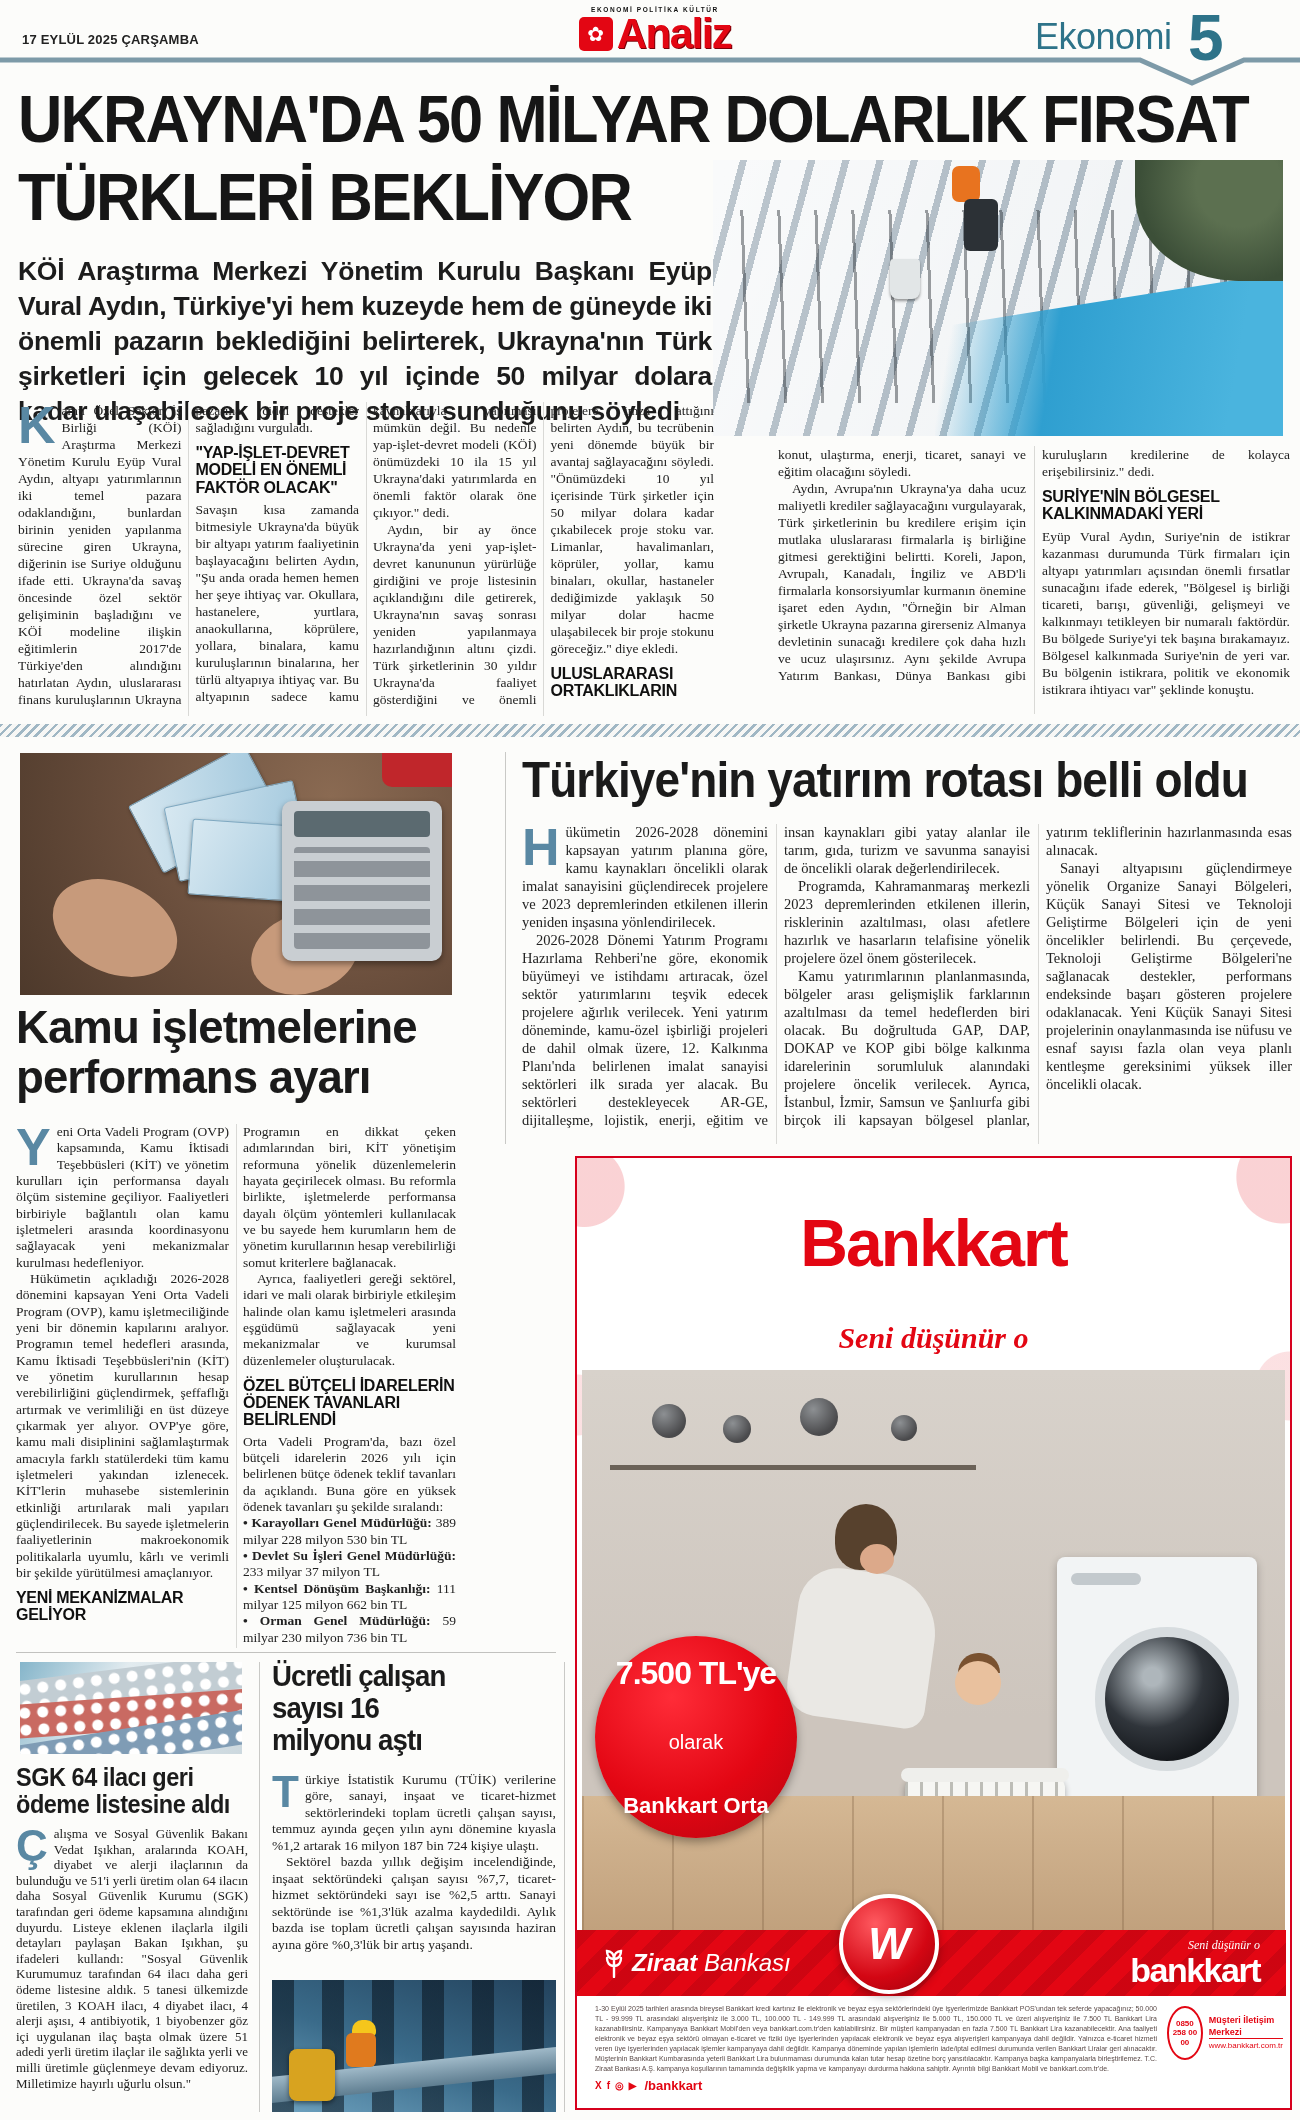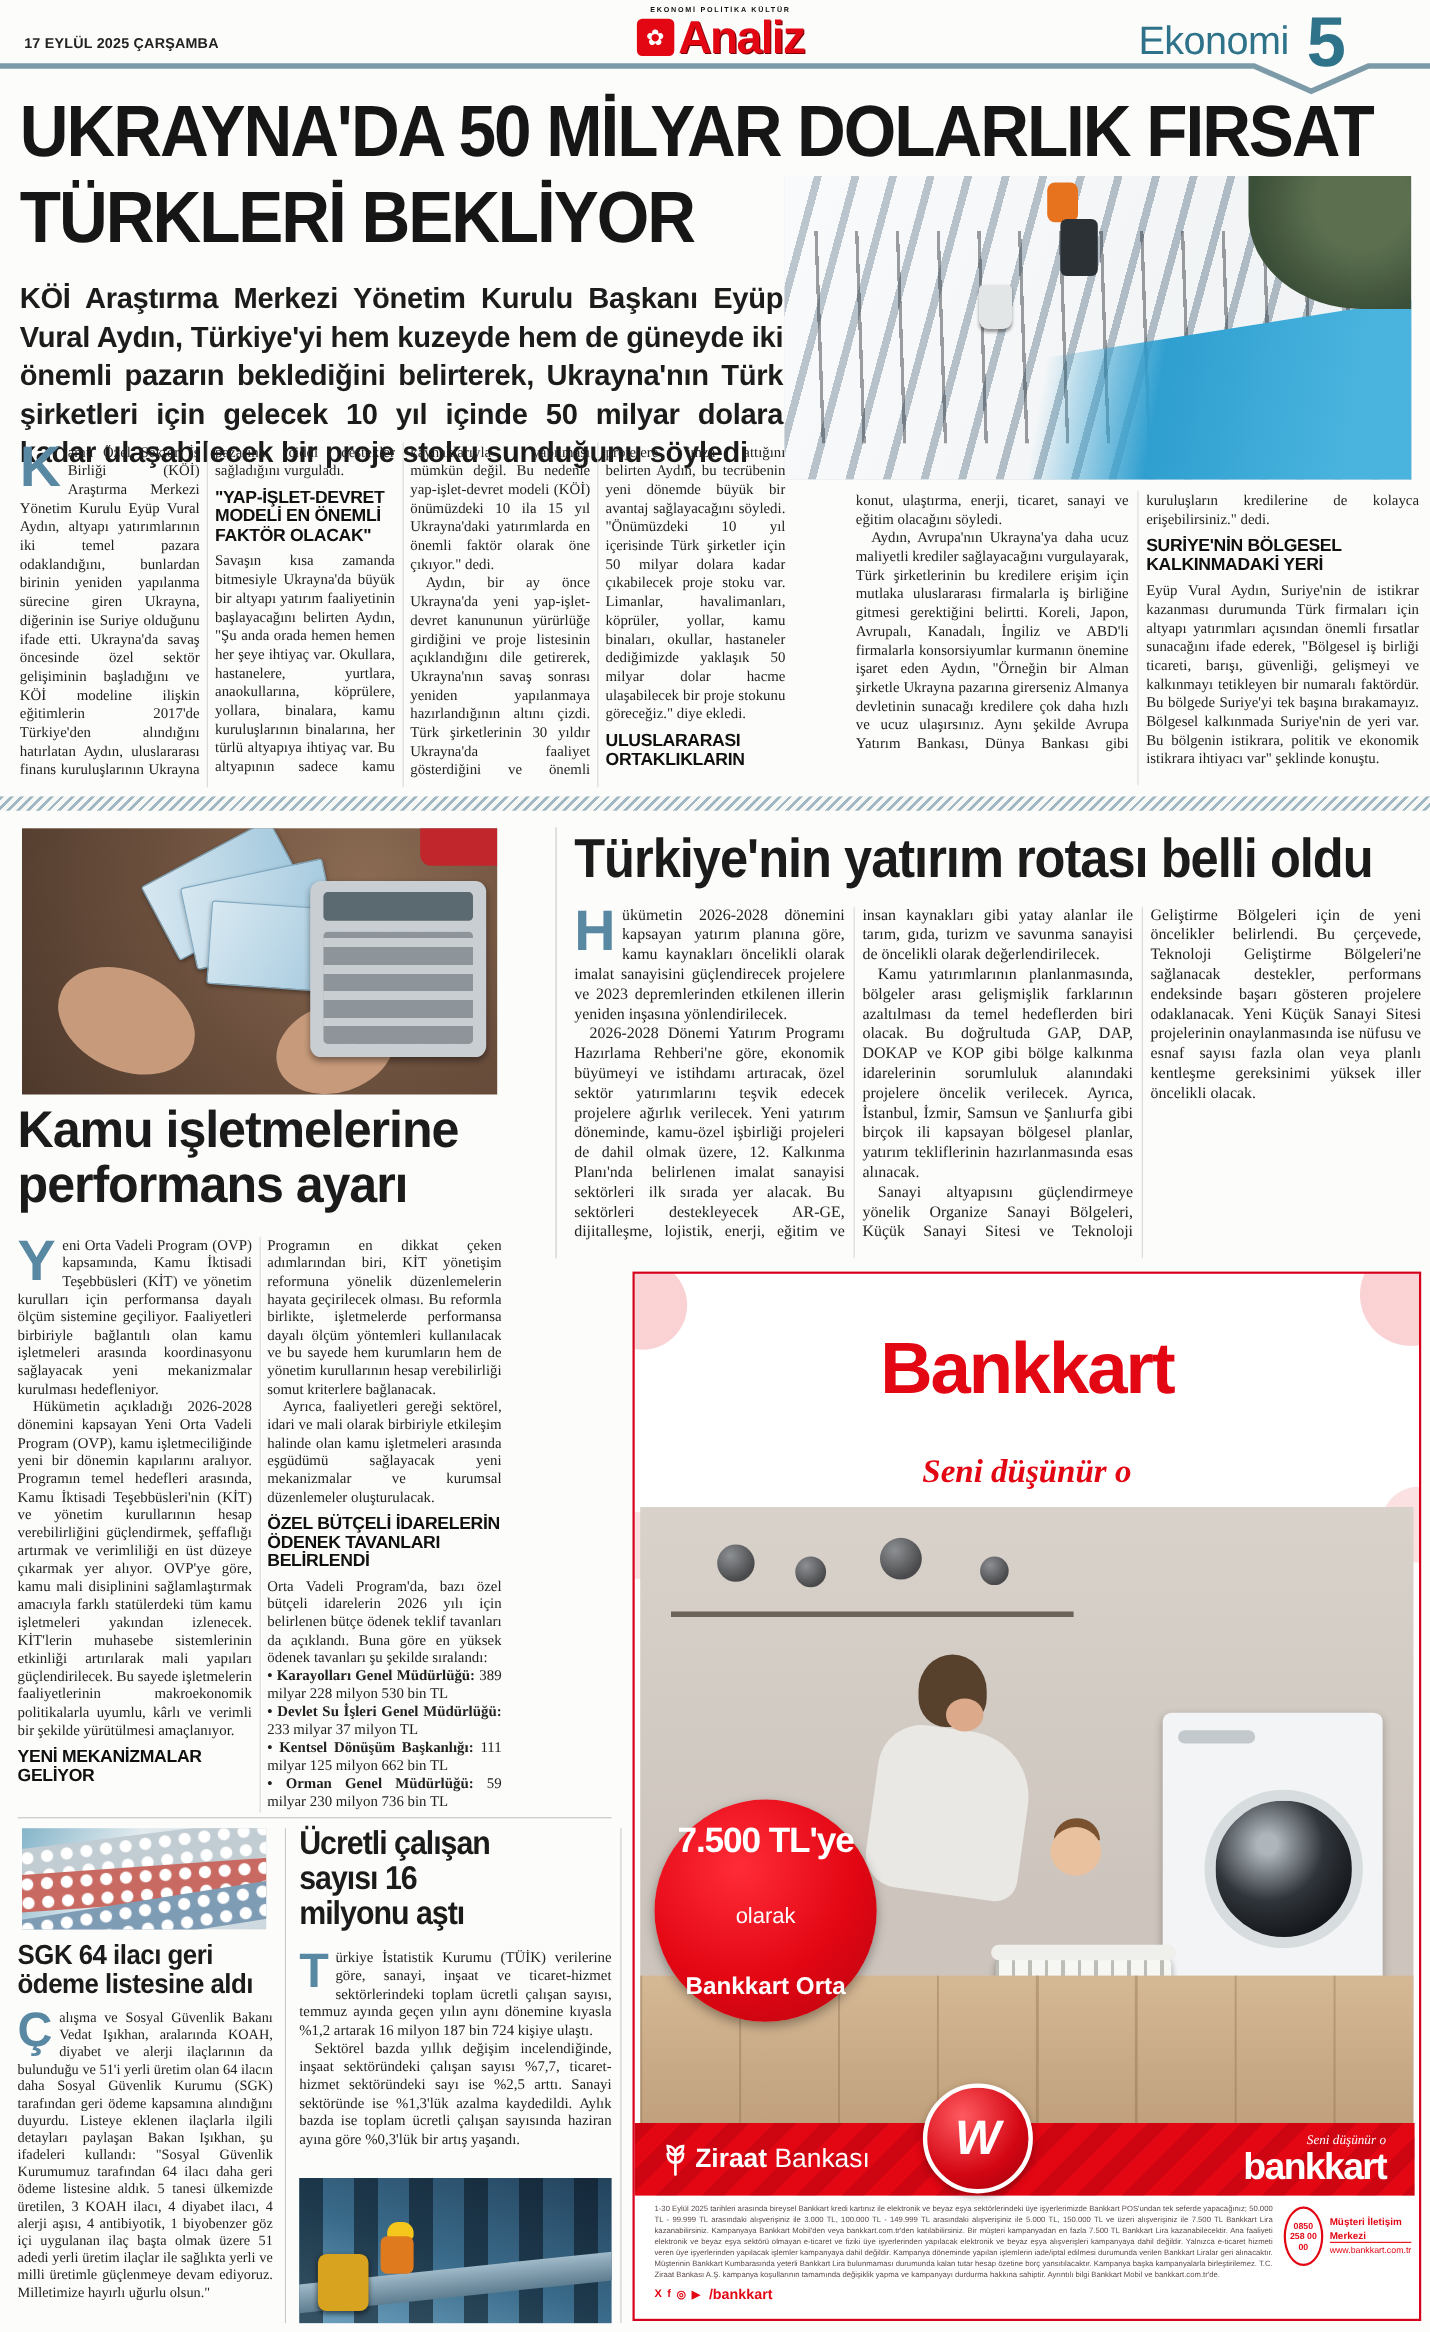--- a/index.html
+++ b/index.html
@@ -97,21 +97,21 @@
         background:repeating-linear-gradient(90deg,rgba(175,175,168,.8) 0 3px,rgba(0,0,0,0) 3px 15px),#f6f6f3;box-shadow:0 3px 6px rgba(0,0,0,.3);}
   .ph5 .basket:before{content:"";position:absolute;left:-4px;top:-8px;right:-4px;height:14px;background:#efefec;border-radius:8px;}
   .badge{border-radius:50%;background:radial-gradient(circle at 38% 30%,#ff2c38,#e30613 55%,#b70410);
          color:#fff;display:flex;flex-direction:column;align-items:center;justify-content:center;
          text-align:center;box-shadow:0 4px 10px rgba(0,0,0,.35);}
   .badge .b1{font-size:32px;font-weight:bold;letter-spacing:-1px;}
   .badge .b2{font-size:20px;margin:2px 0;}
   .badge .b3{font-size:22px;font-weight:bold;}
   .band{background:repeating-linear-gradient(135deg,rgba(130,0,12,.22) 0 14px,rgba(130,0,12,0) 14px 30px),#e30613;
         display:flex;align-items:center;justify-content:space-between;padding:0 26px;box-sizing:border-box;}
-  .zb{display:flex;align-items:center;gap:7px;color:#fff;}
+  .zb{display:flex;align-items:center;gap:7px;color:#fff;font-style:italic;}
   .zb .zt{font-size:24px;}
   .zb .zt b{font-weight:bold;}
   .emblem{border-radius:50%;border:4px solid #fff;background:radial-gradient(circle at 35% 28%,#ff5a60,#d30613 60%,#9e020c);
           display:flex;align-items:center;justify-content:center;color:#fff;
           font-size:44px;font-weight:bold;font-style:italic;box-shadow:0 3px 8px rgba(0,0,0,.3);}
   .bk-logo{text-align:right;color:#fff;line-height:1;}
   .bk-logo .s{font-family:"Liberation Serif",serif;font-style:italic;font-size:12px;display:block;margin-bottom:2px;}
   .bk-logo .t{font-size:34px;font-weight:bold;letter-spacing:-1.5px;}
   .legal{font-size:7px;line-height:1.42;color:#5a4a48;text-align:justify;}
   .social{display:flex;align-items:center;gap:5px;color:#e30613;}
@@ -208,20 +208,21 @@
 
   </div>
 
   <div class="abs vrule" style="left:505px;top:752px;height:392px;"></div>
 
   <div class="abs h2" style="left:522px;top:754px;font-size:50px;transform:scaleX(.92);white-space:nowrap;">Türkiye'nin yatırım rotası belli oldu</div>
 
   <div class="abs bt cols" style="left:522px;top:824px;width:770px;height:320px;column-count:3;column-gap:16px;font-size:14.5px;line-height:1.24;">
     <p class="np"><span class="dc">H</span><span>ükümetin 2026-2028 dönemini kapsayan yatırım planına göre, kamu kaynakları öncelikli olarak imalat sanayisini güçlendirecek projelere ve 2023 depremlerinden etkilenen illerin yeniden inşasına yönlendirilecek.</span></p>
     <p>2026-2028 Dönemi Yatırım Programı Hazırlama Rehberi'ne göre, ekonomik büyümeyi ve istihdamı artıracak, özel sektör yatırımlarını teşvik edecek projelere ağırlık verilecek. Yeni yatırım döneminde, kamu-özel işbirliği projeleri de dahil olmak üzere, 12. Kalkınma Planı'nda belirlenen imalat sanayisi sektörleri ilk sırada yer alacak. Bu sektörleri destekleyecek AR-GE, dijitalleşme, lojistik, enerji, eğitim ve insan kaynakları gibi yatay alanlar ile tarım, gıda, turizm ve savunma sanayisi de öncelikli olarak değerlendirilecek.</p>
+    <p>Programda, Kahramanmaraş merkezli 2023 depremlerinden etkilenen illerin, risklerinin azaltılması, olası afetlere hazırlık ve hasarların telafisine yönelik projelere özel önem gösterilecek.</p>
     <p>Kamu yatırımlarının planlanmasında, bölgeler arası gelişmişlik farklarının azaltılması da temel hedeflerden biri olacak. Bu doğrultuda GAP, DAP, DOKAP ve KOP gibi bölge kalkınma idarelerinin sorumluluk alanındaki projelere öncelik verilecek. Ayrıca, İstanbul, İzmir, Samsun ve Şanlıurfa gibi birçok ili kapsayan bölgesel planlar, yatırım tekliflerinin hazırlanmasında esas alınacak.</p>
     <p>Sanayi altyapısını güçlendirmeye yönelik Organize Sanayi Bölgeleri, Küçük Sanayi Sitesi ve Teknoloji Geliştirme Bölgeleri için de yeni öncelikler belirlendi. Bu çerçevede, Teknoloji Geliştirme Bölgeleri'ne sağlanacak destekler, performans endeksinde başarı gösteren projelere odaklanacak. Yeni Küçük Sanayi Sitesi projelerinin onaylanmasında ise nüfusu ve esnaf sayısı fazla olan veya planlı kentleşme gereksinimi yüksek iller öncelikli olacak.</p>
   </div>
 
   <div class="abs hrule" style="left:16px;top:1652px;width:540px;"></div>
   <div class="abs vrule" style="left:259px;top:1662px;height:450px;"></div>
   <div class="abs vrule" style="left:564px;top:1662px;height:450px;"></div>
 
   <div class="abs ph ph3" style="left:20px;top:1662px;width:222px;height:92px;">
     <div class="strip" style="top:4px;transform:rotate(-7deg);background-color:#c2cdd3;"></div>

